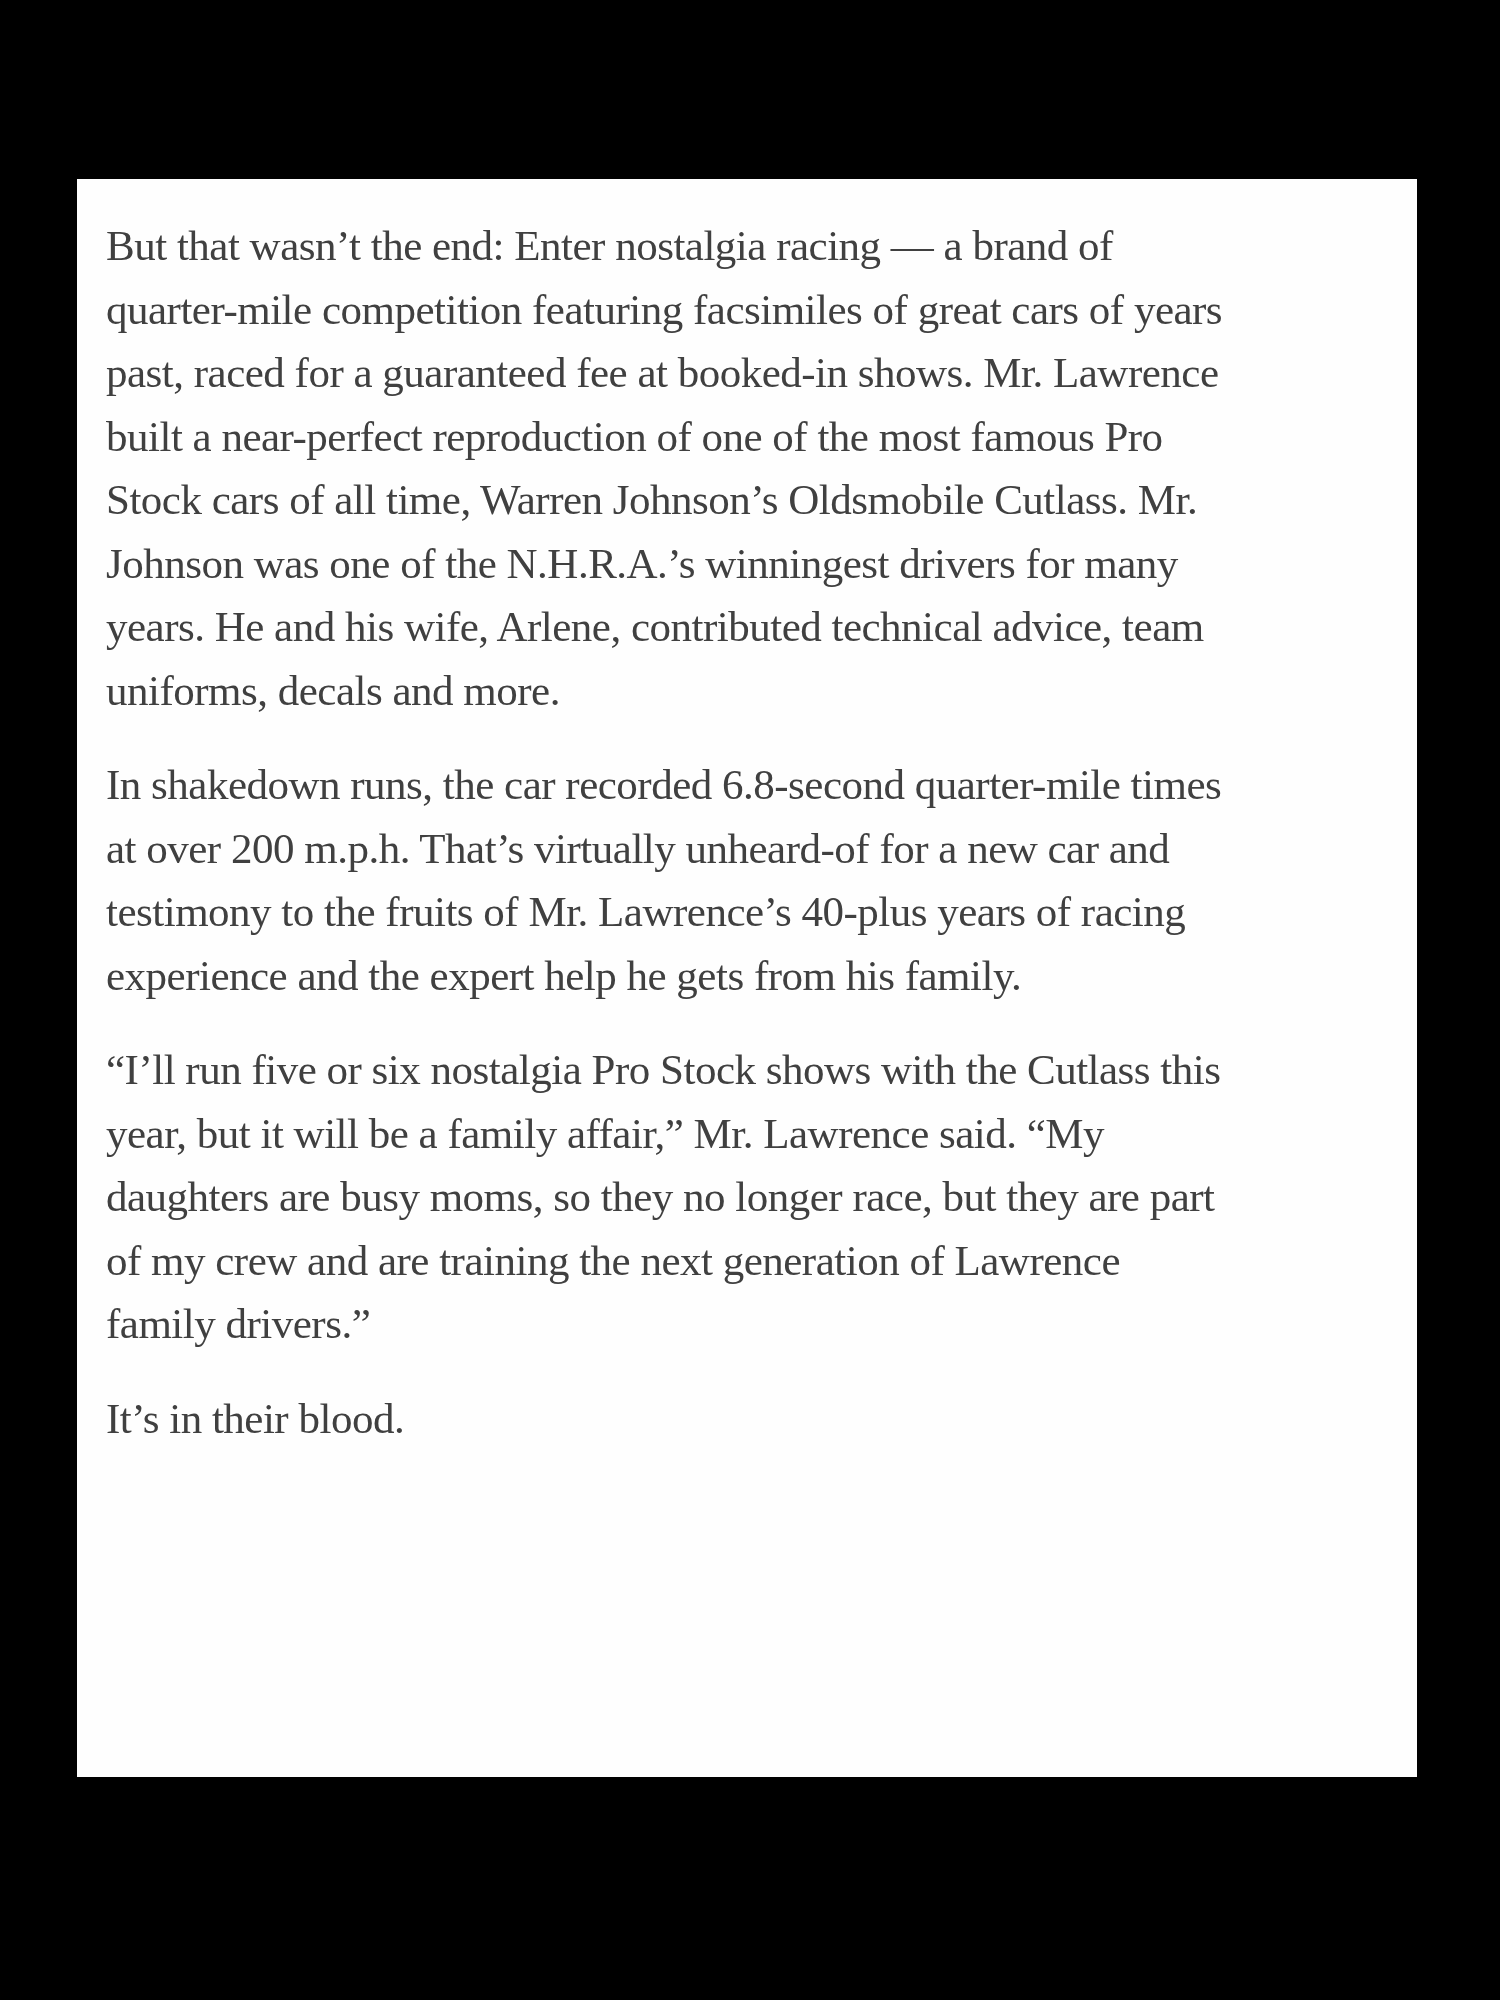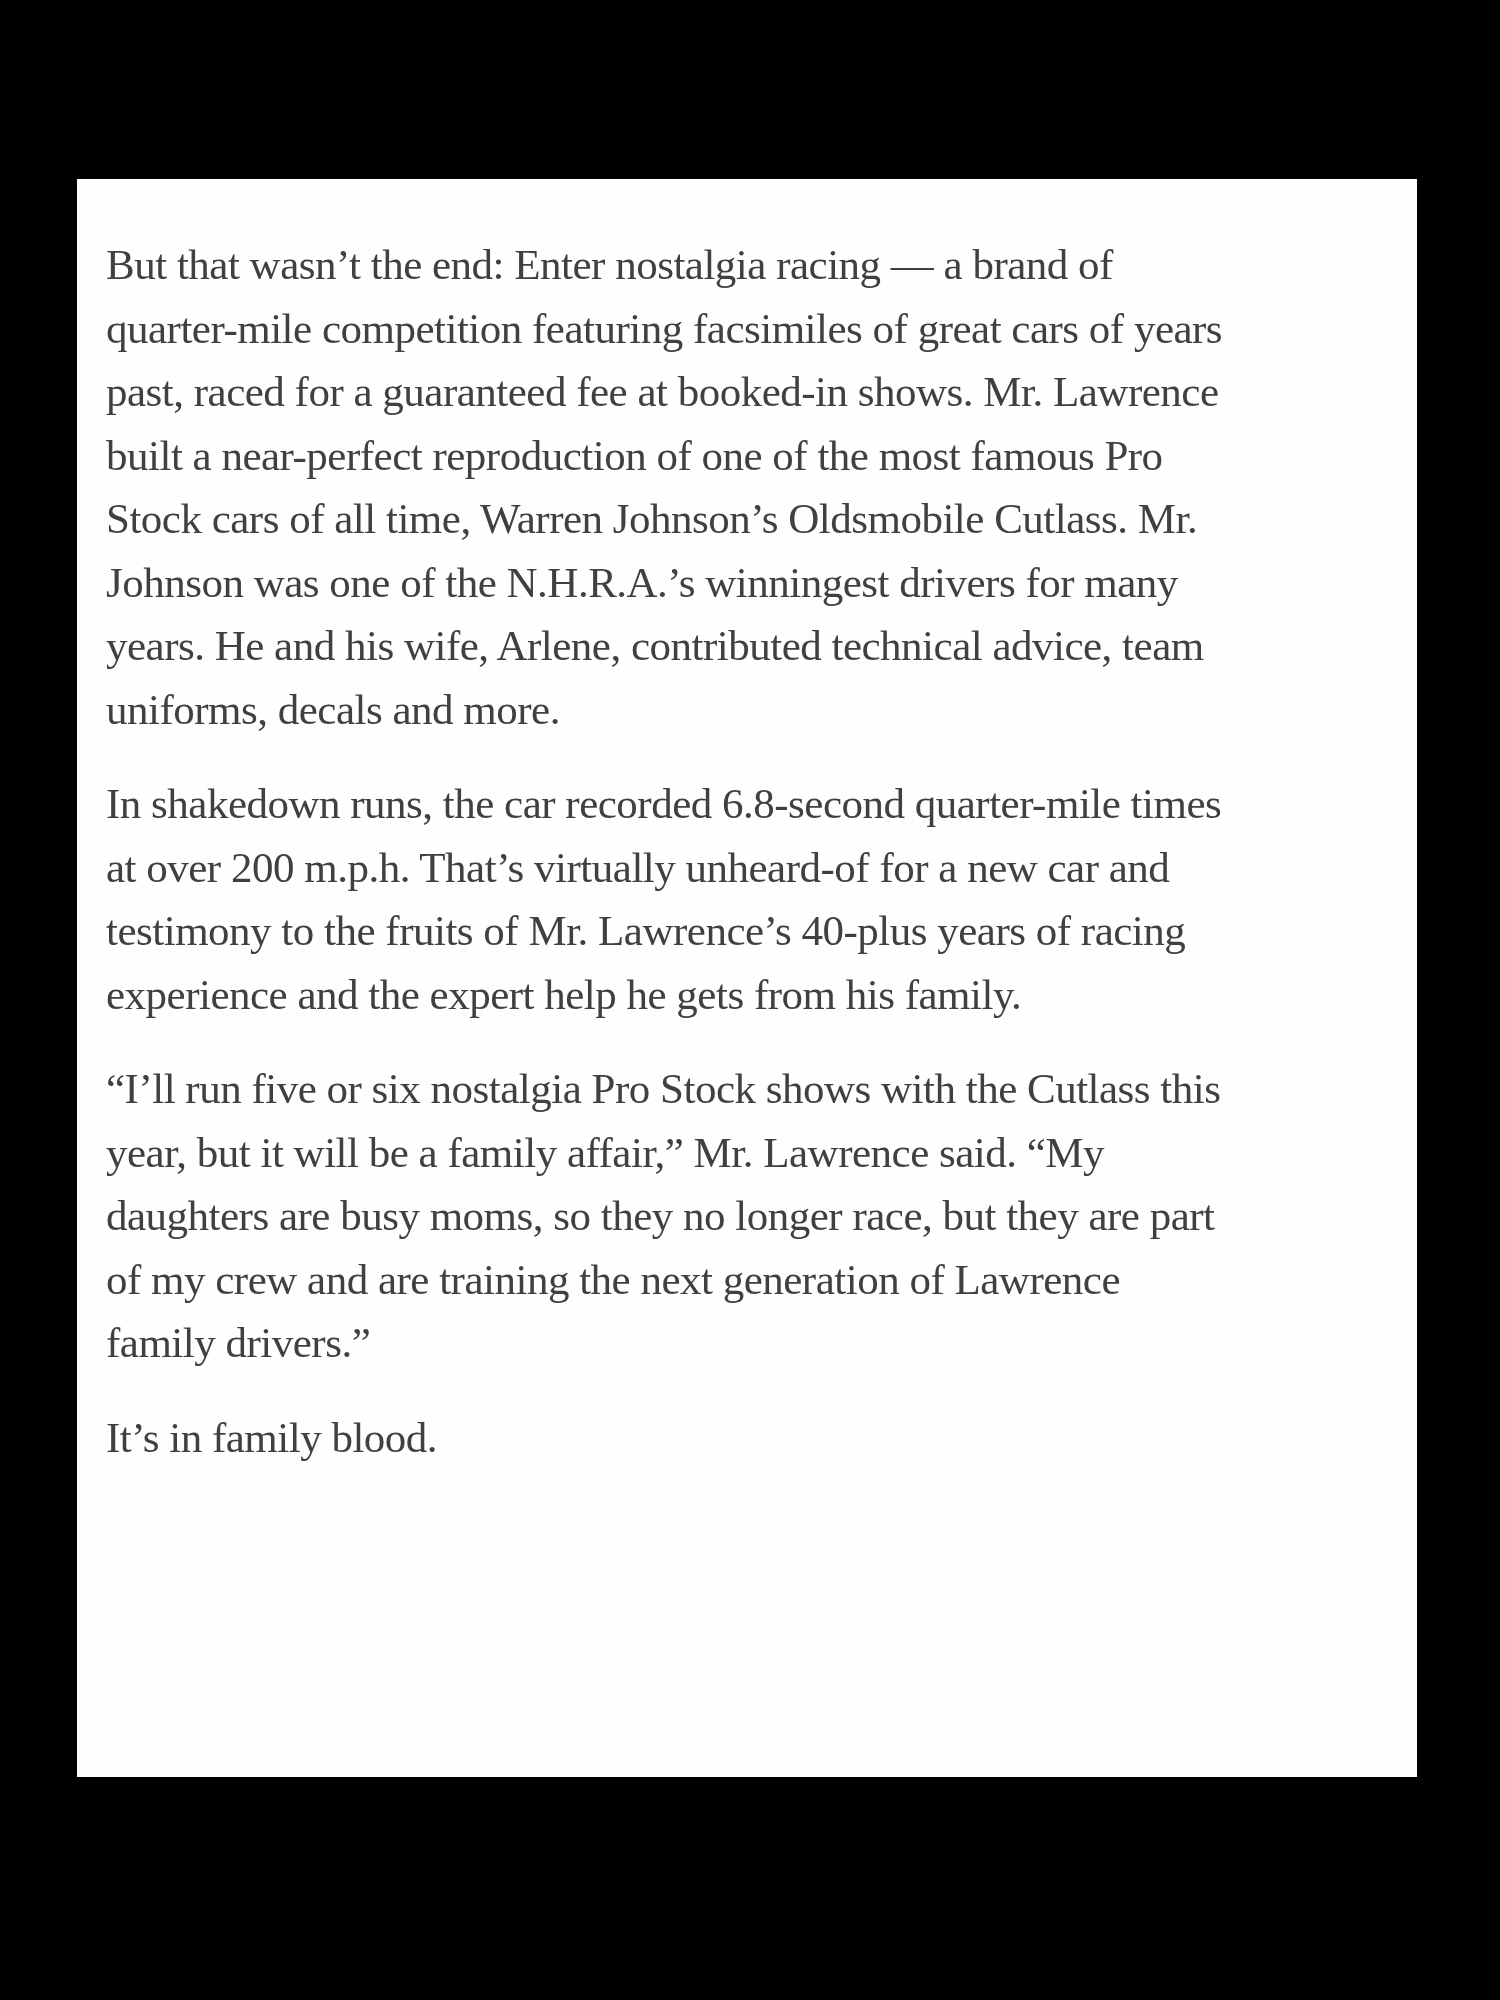--- a/index.html
+++ b/index.html
@@ -15,21 +15,21 @@
     font-family: "Liberation Serif", "DejaVu Serif", serif;
   }
   .article-card {
     position: absolute;
     left: 77px;
     top: 179px;
     width: 1340px;
     height: 1598px;
     background: #fefefe;
     box-sizing: border-box;
-    padding: 54px 30px 0 29px;
+    padding: 35px 30px 0 29px;
     overflow: hidden;
   }
   .article-body p {
     margin: 0 0 31px 0;
     font-size: 43px;
     line-height: 63.5px;
     letter-spacing: -0.5px;
     color: #404040;
     white-space: nowrap;
   }
@@ -38,15 +38,15 @@
   }
 </style>
 </head>
 <body style="background: rgb(0, 0, 0);">
 
 <div class="article-card" style="background: rgb(254, 254, 254); color: rgb(64, 64, 64);">
   <div class="article-body">
     <p>But that wasn’t the end: Enter nostalgia racing — a brand of<br>quarter-mile competition featuring facsimiles of great cars of years<br>past, raced for a guaranteed fee at booked-in shows. Mr. Lawrence<br>built a near-perfect reproduction of one of the most famous Pro<br>Stock cars of all time, Warren Johnson’s Oldsmobile Cutlass. Mr.<br>Johnson was one of the N.H.R.A.’s winningest drivers for many<br>years. He and his wife, Arlene, contributed technical advice, team<br>uniforms, decals and more.</p>
     <p>In shakedown runs, the car recorded 6.8-second quarter-mile times<br>at over 200 m.p.h. That’s virtually unheard-of for a new car and<br>testimony to the fruits of Mr. Lawrence’s 40-plus years of racing<br>experience and the expert help he gets from his family.</p>
     <p>“I’ll run five or six nostalgia Pro Stock shows with the Cutlass this<br>year, but it will be a family affair,” Mr. Lawrence said. “My<br>daughters are busy moms, so they no longer race, but they are part<br>of my crew and are training the next generation of Lawrence<br>family drivers.”</p>
-    <p>It’s in family blood.</p>
+    <p>It’s in their blood.</p>
   </div>
 </div>
 
 </body></html>

